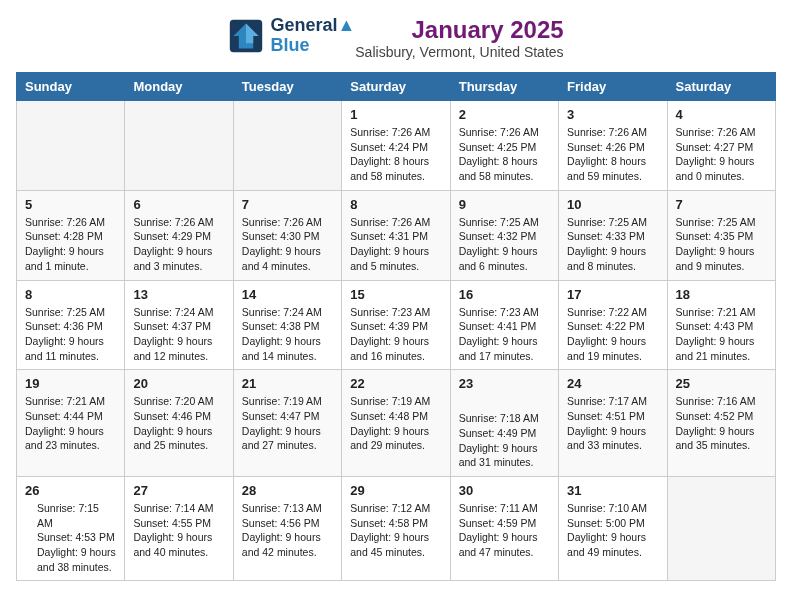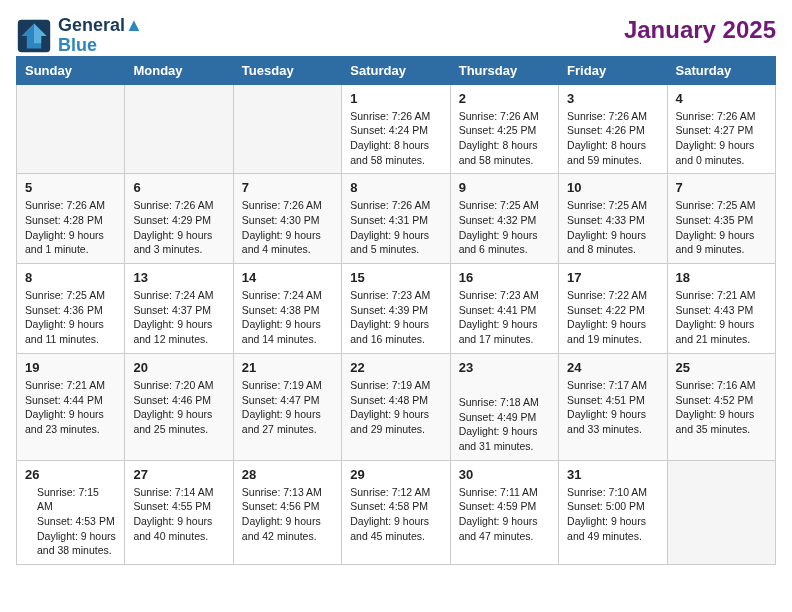--- a/index.html
+++ b/index.html
@@ -5,23 +5,23 @@
     * { box-sizing: border-box; margin: 0; padding: 0; }
     body {
       font-family: Arial, sans-serif;
       background: #fff;
       width: 792px;
       min-height: 612px;
       padding: 16px;
     }
     .header {
       display: flex;
-      justify-content: space-between;
+      justify-content: center;
       align-items: flex-start;
-      margin-bottom: 0;
+      margin-bottom: 12px;
     }
     .logo {
       display: flex;
       align-items: center;
       gap: 6px;
     }
     .logo-text {
       font-size: 18px;
       font-weight: bold;
       color: #1a3a5c;
@@ -102,20 +102,21 @@
       <polygon points="20,6 34,20 28,20 28,34 12,34 12,20 6,20" fill="#2e86c1"></polygon>
       <polygon points="20,6 34,20 28,20 28,28 20,28" fill="#5aaee0"></polygon>
     </svg>
     <div class="logo-text">
       <div>General<span>▲</span></div>
       <div style="color:#2e86c1;">Blue</div>
     </div>
   </div>
   <div class="title-block">
     <div class="month-title">January 2025</div>
+    <div class="location">Salisbury, Vermont, United States</div>
   </div>
 </div>
 
 <table class="calendar">
   <thead>
     <tr>
       <th>Sunday</th>
       <th>Monday</th>
       <th>Tuesday</th>
       <th>Saturday</th>

